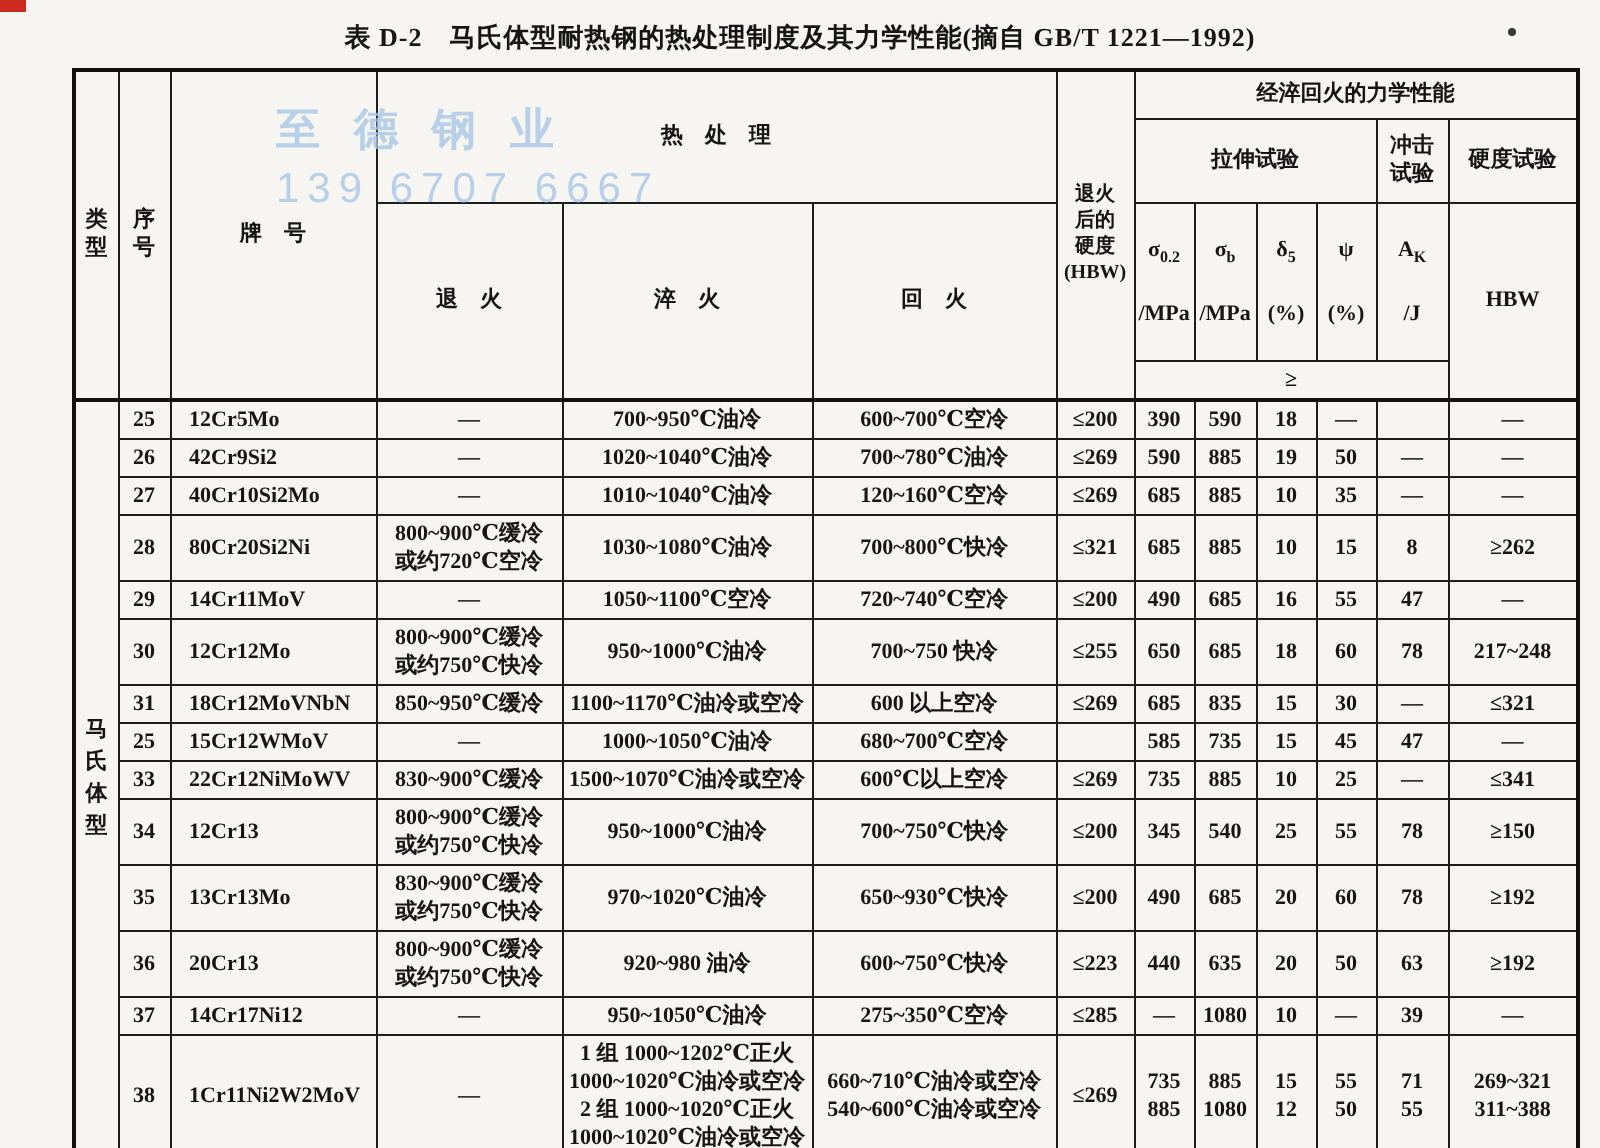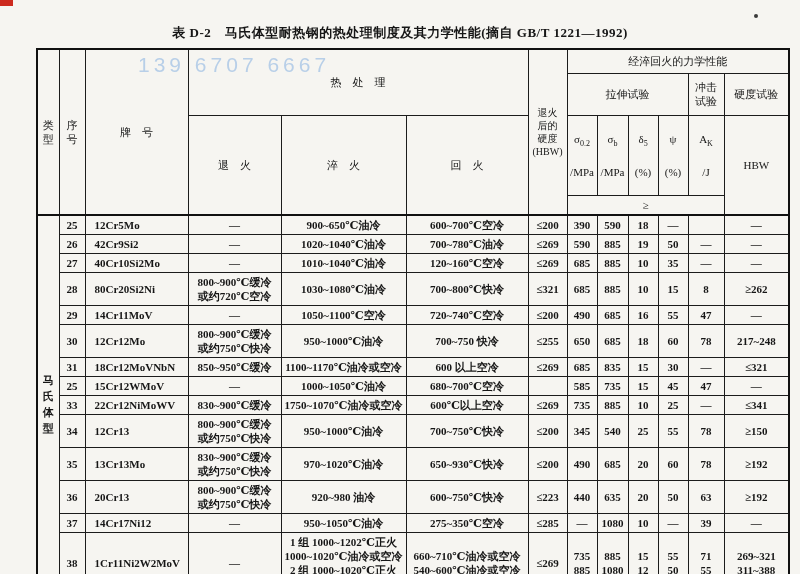--- a/index.html
+++ b/index.html
@@ -4,41 +4,41 @@
 <style>
   html,body{margin:0;padding:0;}
   body{
     width:800px;height:574px;overflow:hidden;position:relative;
     background:#f6f5f1;color:#161616;
     font-family:"Liberation Serif","DejaVu Serif",serif;
   }
   .red-mark{position:absolute;left:0;top:0;width:13px;height:6px;background:#cd2a1e;}
   .speck{position:absolute;left:754px;top:14px;width:4px;height:4px;background:#3a3a3a;border-radius:50%;}
   .title{
-    text-align:center;padding-top:24px;font-size:13px;font-weight:bold;
+    text-align:center;padding-top:10px;font-size:13px;font-weight:bold;
     letter-spacing:.5px;white-space:pre-line;
   }
   .watermark{
     position:absolute;left:138px;top:50px;z-index:5;pointer-events:none;
     color:#a9c6e6;opacity:.8;font-family:"Liberation Sans","DejaVu Sans",sans-serif;
   }
   .watermark .wm1{font-size:22px;letter-spacing:17px;font-weight:bold;}
   .watermark .wm2{font-size:21px;letter-spacing:4px;margin-top:3px;text-align:center;}
   table{
     border-collapse:collapse;table-layout:fixed;
     margin:6px 0 0 36px;width:752px;
     border:2px solid #111;
   }
   th,td{
     border:1px solid #1c1c1c;
     font-size:11px;line-height:14px;font-weight:600;
     text-align:center;vertical-align:middle;
     padding:2px 0;white-space:pre-line;overflow:hidden;
   }
-  thead th{font-weight:400;}
+  thead th{font-weight:700;}
   thead{border-bottom:2px solid #111;}
   tr.r1{height:24px}
   tr.r2{height:42px}
   tr.r3{height:46px}
   tr.r4{height:18px}
   td.grade{text-align:left;padding-left:9px;margin-left:16px;}
   td.type-cell{line-height:16px;font-weight:700;}
   th.hbw-after{font-size:10px;line-height:13px;}
   .sym{display:block;font-size:11px;}
   .sym sub{font-size:8px;}
@@ -46,20 +46,21 @@
 </style>
 </head>
 <body>
 
 <div class="red-mark"></div>
 <div class="speck"></div>
 
 <div class="title">表 D-2　马氏体型耐热钢的热处理制度及其力学性能(摘自 GB/T 1221—1992)</div>
 
 <div class="watermark">
+  <div class="wm1">至德钢业</div>
   <div class="wm2">139 6707 6667</div>
 </div>
 
 <table>
   <colgroup>
     <col style="width:22px">
       <col style="width:26px">
       <col style="width:103px">
     <col style="width:93px">
       <col style="width:125px">
@@ -124,21 +125,21 @@
   </thead>
   <tbody>
       <tr>
         <td class="type-cell" rowspan="14">马
 氏
 体
 型</td>
         <td>25</td>
         <td class="grade">12Cr5Mo</td>
         <td>—</td>
-        <td>900~650℃油冷</td>
+        <td>700~950℃油冷</td>
         <td>600~700℃空冷</td>
         <td>≤200</td>
         <td>390</td>
         <td>590</td>
         <td>18</td>
         <td>—</td>
         <td></td>
         <td>—</td>
       </tr>
       <tr>
@@ -238,21 +239,21 @@
         <td>735</td>
         <td>15</td>
         <td>45</td>
         <td>47</td>
         <td>—</td>
       </tr>
       <tr>
         <td>33</td>
         <td class="grade">22Cr12NiMoWV</td>
         <td>830~900℃缓冷</td>
-        <td>1750~1070℃油冷或空冷</td>
+        <td>1500~1070℃油冷或空冷</td>
         <td>600℃以上空冷</td>
         <td>≤269</td>
         <td>735</td>
         <td>885</td>
         <td>10</td>
         <td>25</td>
         <td>—</td>
         <td>≤341</td>
       </tr>
       <tr>

